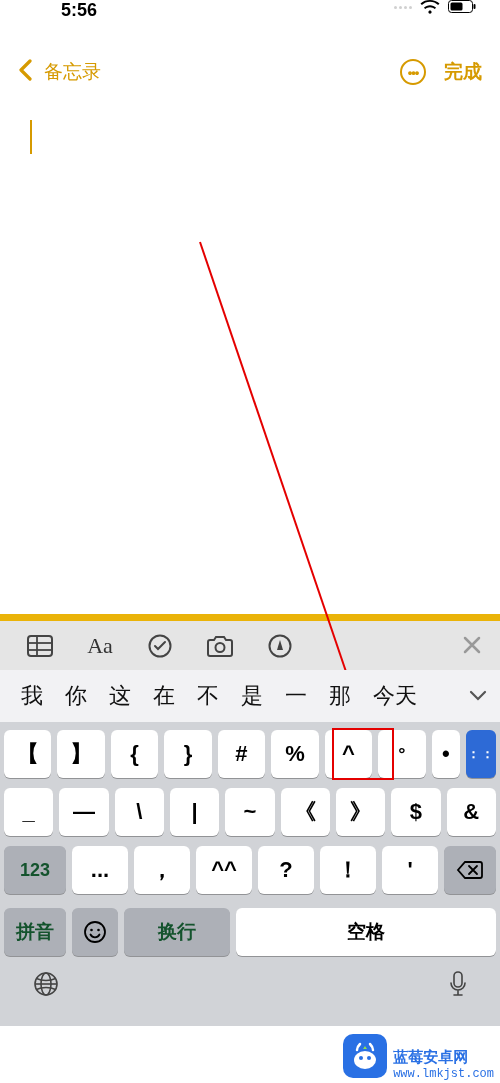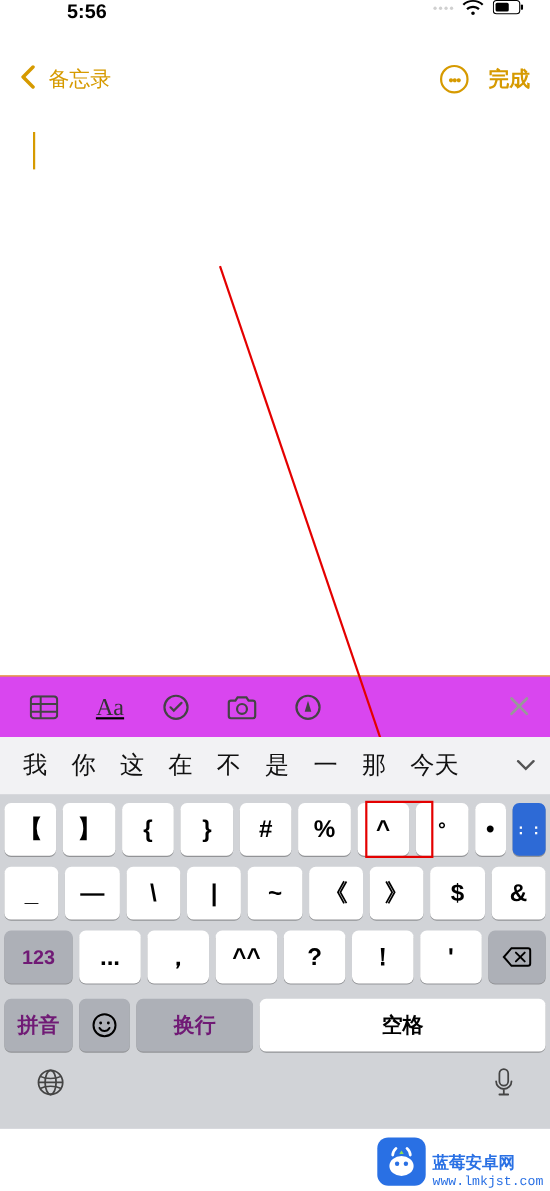--- a/index.html
+++ b/index.html
@@ -67,28 +67,27 @@
       background: #d69a00;
     }
     .arrow-line {
       position: absolute;
       top: 0; left: 0;
       pointer-events: none;
     }
 
     
     .toolbar {
-      background: #d946ef;
-      border-top: 1px solid #eab308;
+      background: #e5e5e5;
+      border-top: 7px solid #eab308;
       height: 56px;
       display: flex;
       align-items: center;
       justify-content: space-around;
       padding: 0 10px;
-      text-decoration: underline;
     }
     .toolbar-item { width: 60px; display: flex; align-items: center; justify-content: center; }
     .toolbar-close { color: #aaa; font-size: 28px; margin-left: auto; padding-right: 8px; }
 
     
     .keyboard {
       background: #d1d3d7;
       padding-bottom: 0;
     }
     .suggest-row {
@@ -150,21 +149,21 @@
       font-size: 13px;
       font-weight: 700;
       letter-spacing: 1px;
       width: 30px;
       flex: 0 0 30px;
       height: 48px;
       box-shadow: 0 1px 0 rgba(0,0,0,0.3);
     }
     .key.gray {
       background: #adb0b7;
-      color: #701a75;
+      color: #14532d;
     }
     .key.num123 {
       flex: 0 0 62px;
       font-size: 18px;
       font-weight: 600;
     }
     .key.backspace {
       flex: 0 0 52px;
     }
     .key.r3k { flex: 1; min-width: 46px; }

